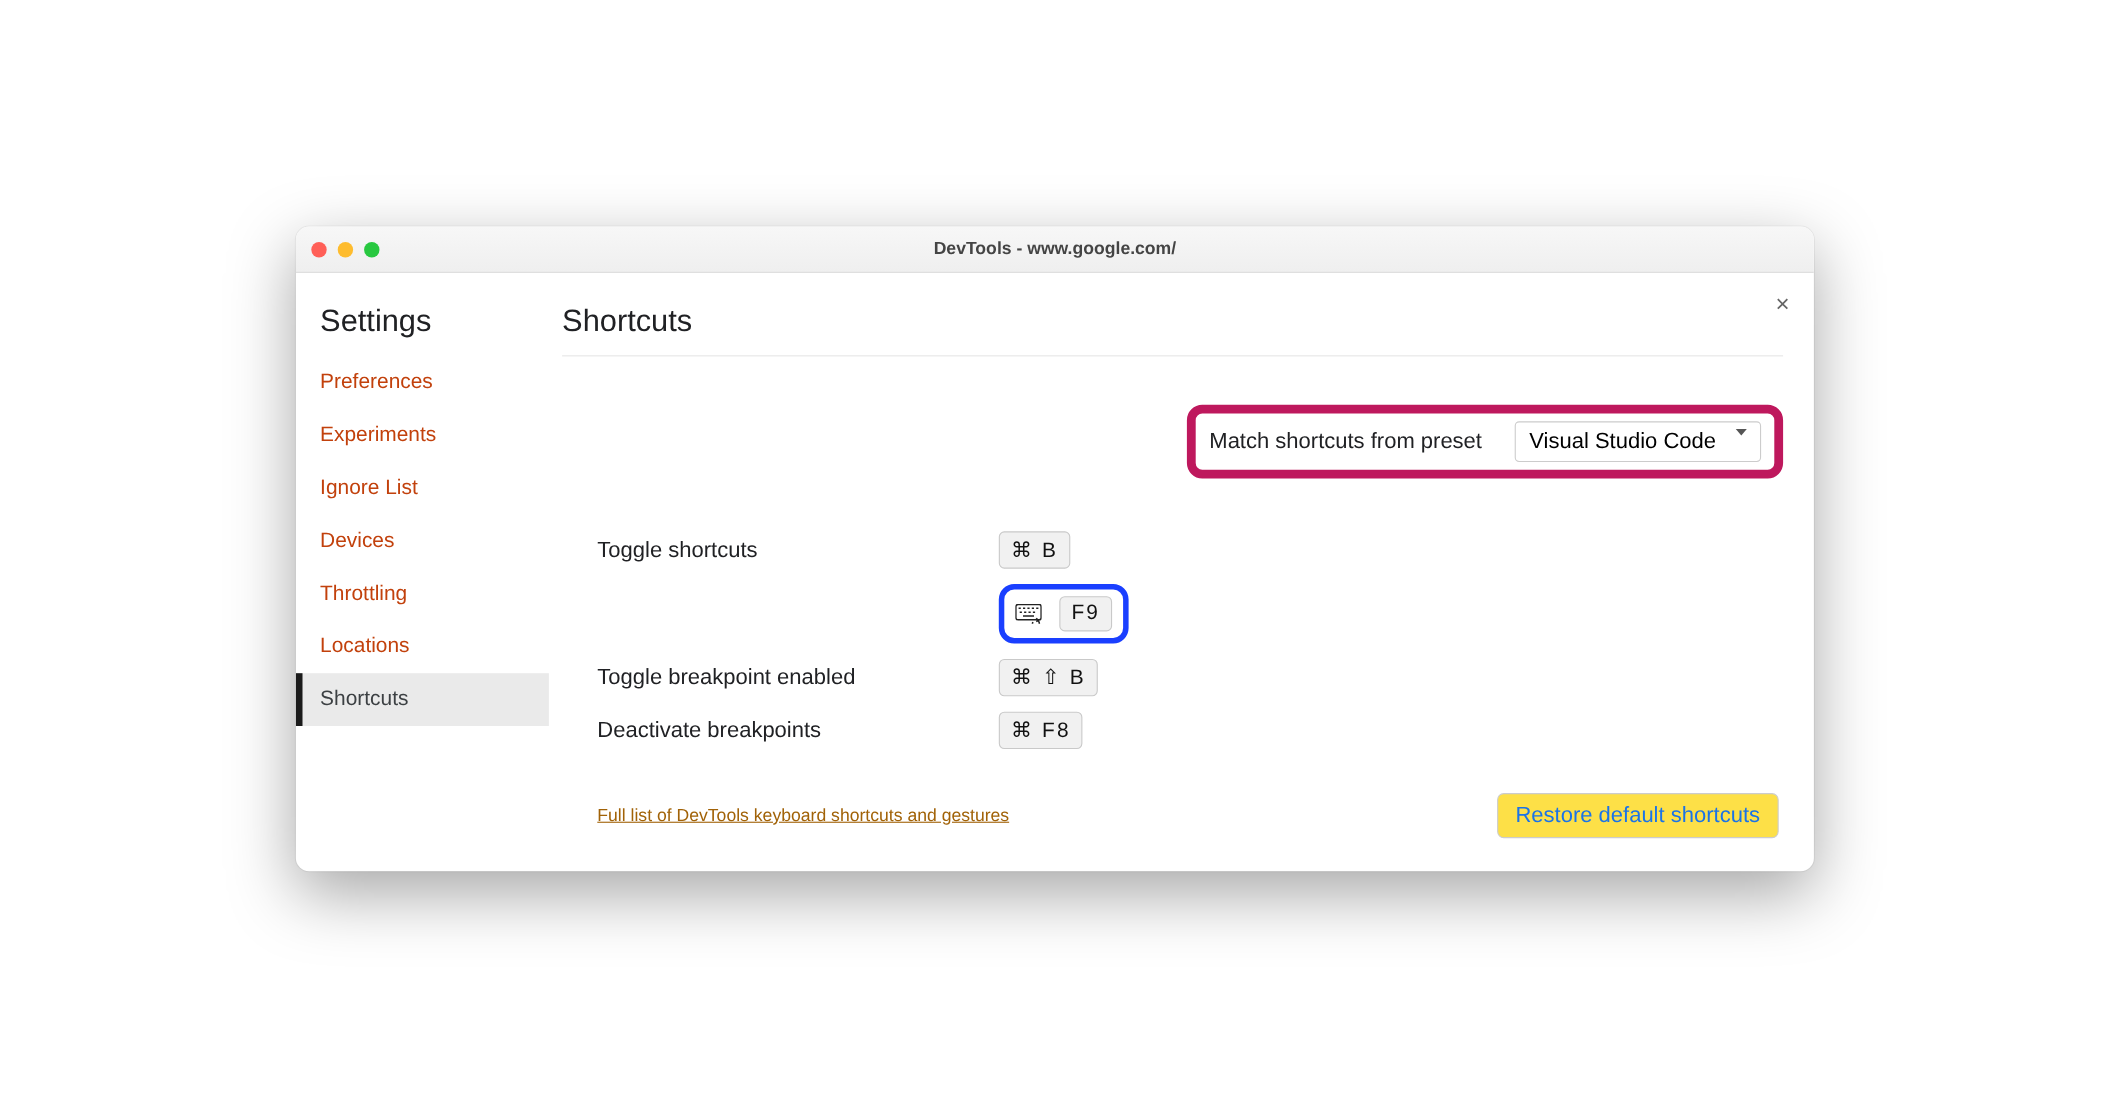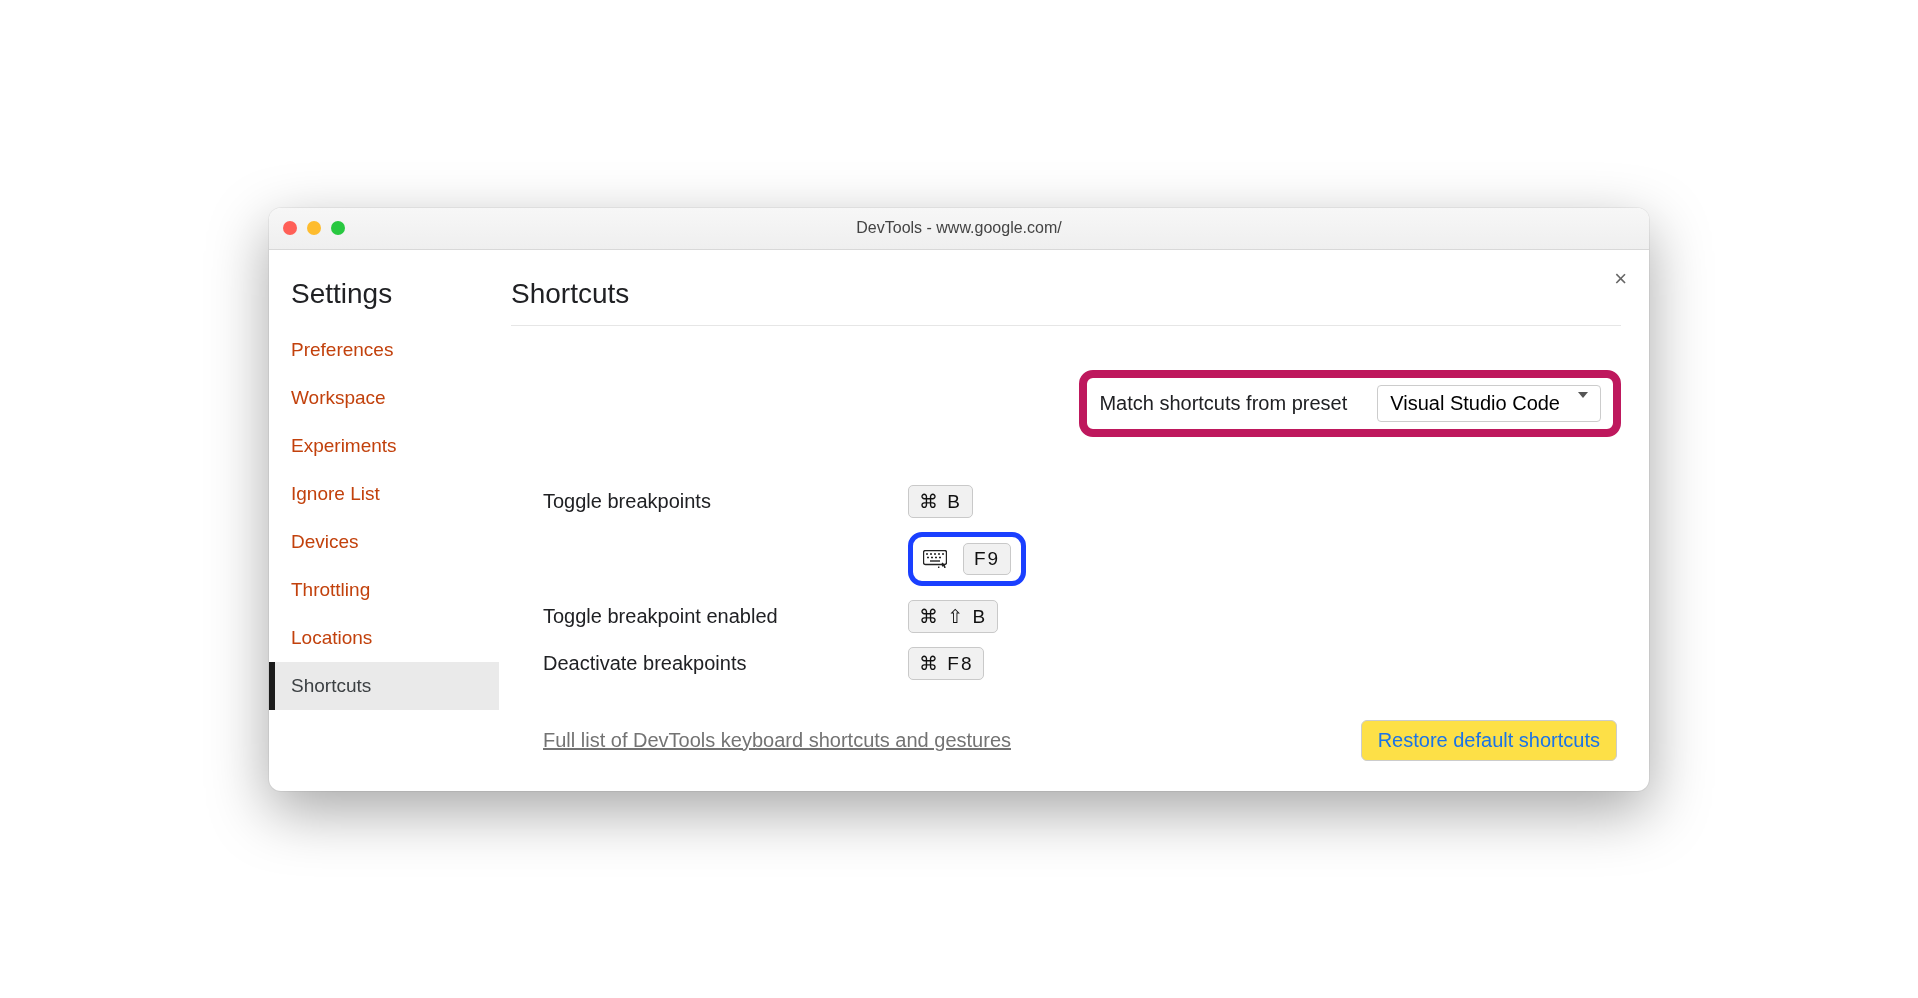--- a/index.html
+++ b/index.html
@@ -38,21 +38,21 @@
       width: 14px; height: 14px; border-radius: 50%;
     }
     .dot.red { background:#ff5f57; }
     .dot.yellow { background:#febc2e; }
     .dot.green { background:#28c840; }
     .title-text {
       position: absolute;
       left: 50%;
       transform: translateX(-50%);
       font-size: 16px;
-      font-weight: 400;
+      font-weight: 700;
       color: #444;
     }
     .content {
       display: flex;
       position: relative;
       padding-top: 18px;
       padding-bottom: 30px;
     }
     .close-x {
       position: absolute;
@@ -179,22 +179,22 @@
     }
     .bottom-row {
       display: flex;
       align-items: center;
       justify-content: space-between;
       margin-top: 40px;
       padding-left: 32px;
       padding-right: 4px;
     }
     .link {
-      font-size: 20px;
-      color: #737373;
+      font-size: 16px;
+      color: #a16207;
       text-decoration: underline;
       cursor: pointer;
     }
     .restore-btn {
       font-size: 20px;
       color: #1a73e8;
       border: 1px solid #ccc;
       border-radius: 6px;
       padding: 8px 16px;
       background: #fde047;
@@ -215,21 +215,20 @@
     <div class="title-text">DevTools - www.google.com/</div>
   </div>
 
   <div class="content">
 
     <div class="close-x">×</div>
 
     <div class="sidebar">
       <div class="settings-title">Settings</div>
       <div class="nav-item"><span>Preferences</span></div>
-      <div class="nav-item"><span>Workspace</span></div>
       <div class="nav-item"><span>Experiments</span></div>
       <div class="nav-item"><span>Ignore List</span></div>
       <div class="nav-item"><span>Devices</span></div>
       <div class="nav-item"><span>Throttling</span></div>
       <div class="nav-item"><span>Locations</span></div>
       <div class="nav-item active"><span>Shortcuts</span></div>
     </div>
 
     <div class="main">
       <div class="page-title">Shortcuts</div>
@@ -240,21 +239,21 @@
           <div class="preset-select">
             <span>Visual Studio Code</span>
             <span class="caret-down"></span>
           </div>
         </div>
       </div>
 
       <div class="shortcut-section">
 
         <div class="shortcut-row">
-          <div class="shortcut-label">Toggle breakpoints</div>
+          <div class="shortcut-label">Toggle shortcuts</div>
           <div class="key-cell">
             <span class="key-chip">⌘ B</span>
           </div>
         </div>
 
         <div class="shortcut-row">
           <div class="shortcut-label"></div>
           <div class="key-cell">
             <span class="f9-outline">
               <svg class="kbd-icon" viewBox="0 0 24 18">

